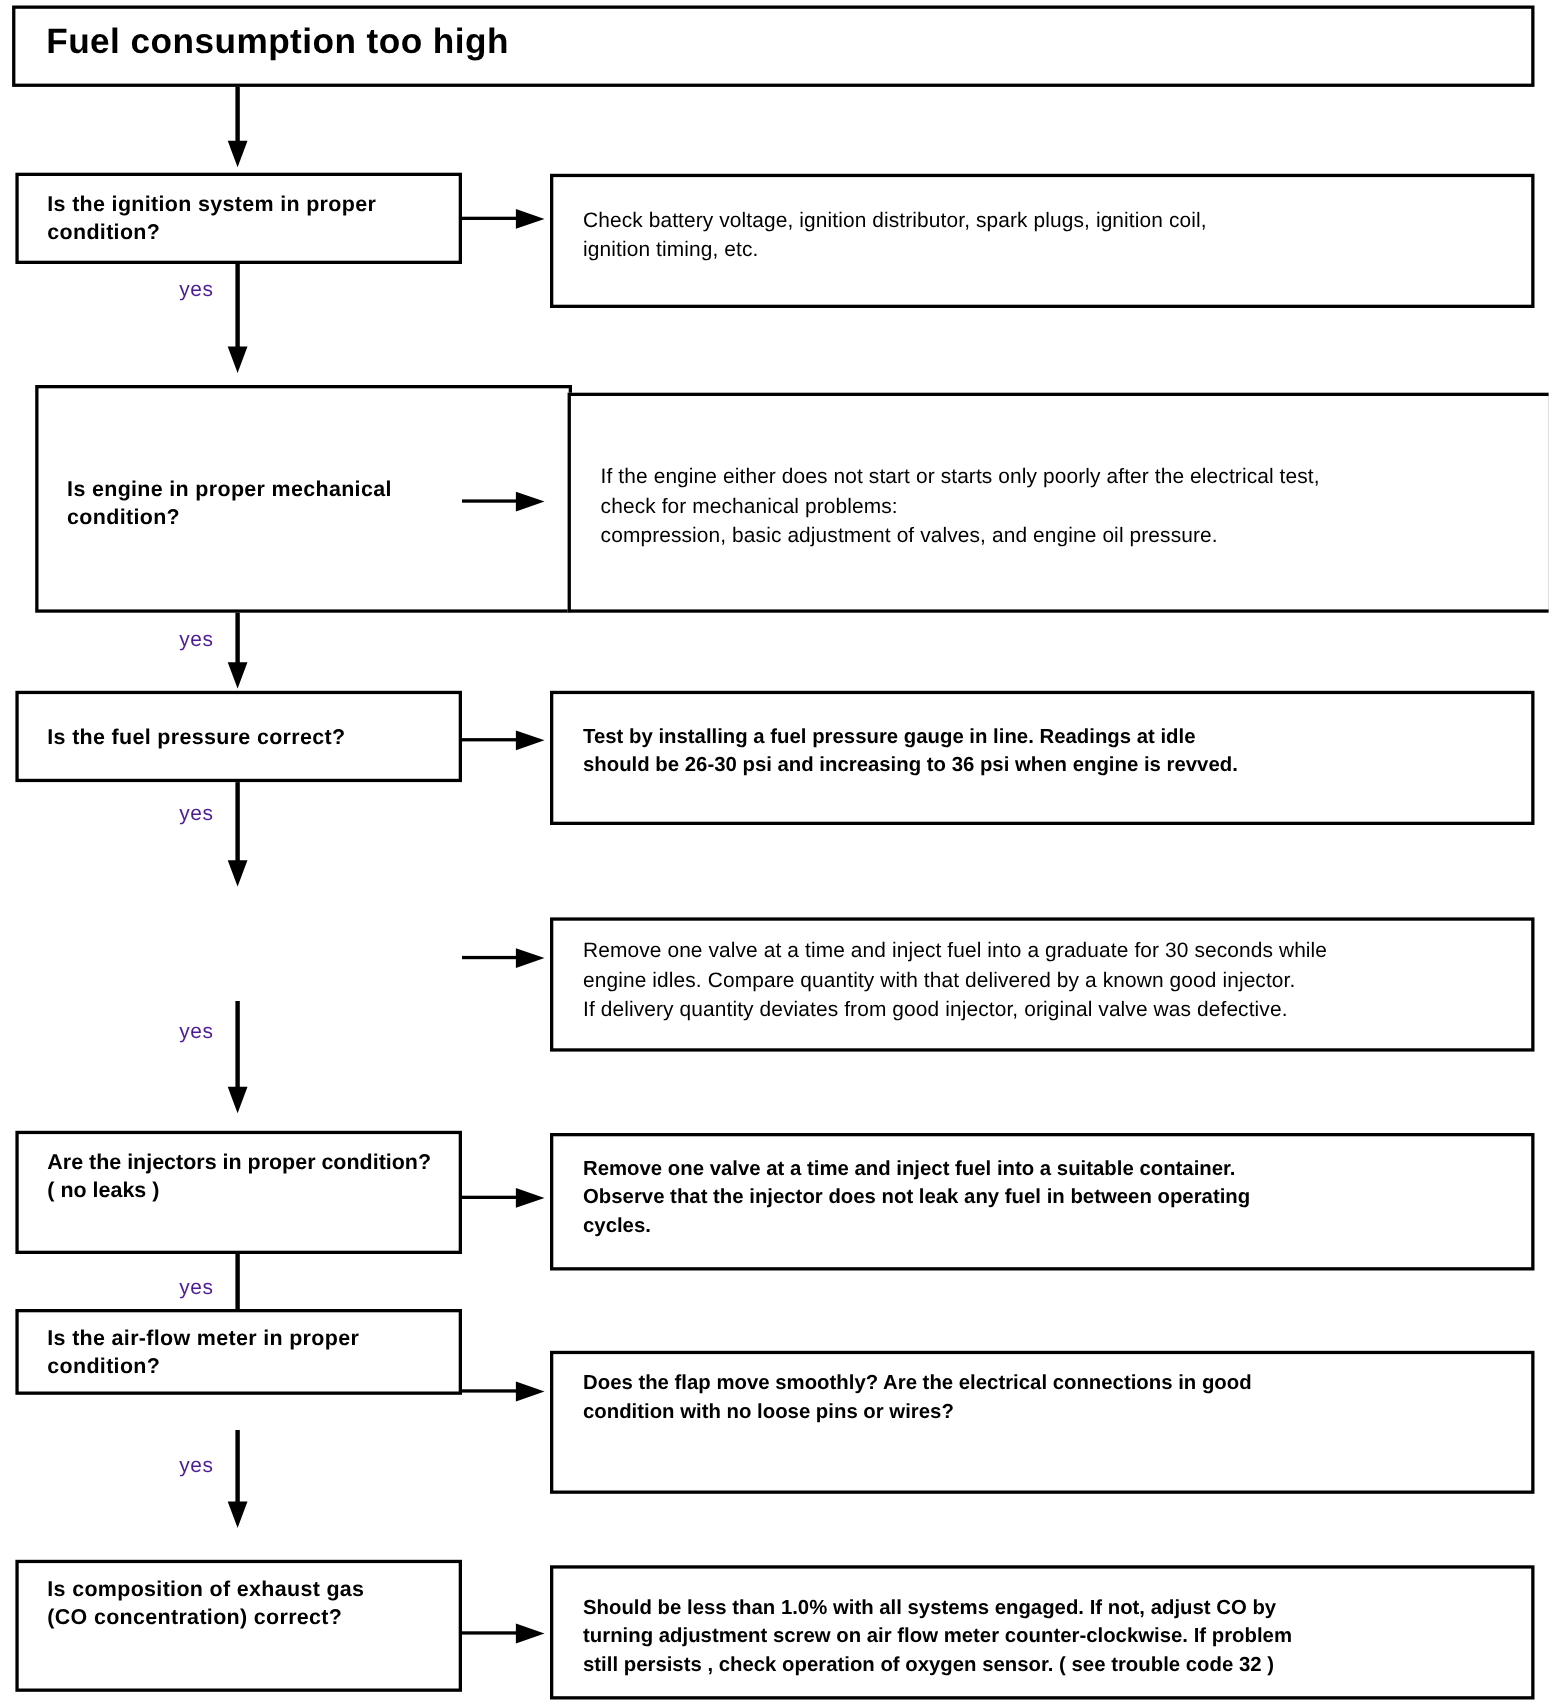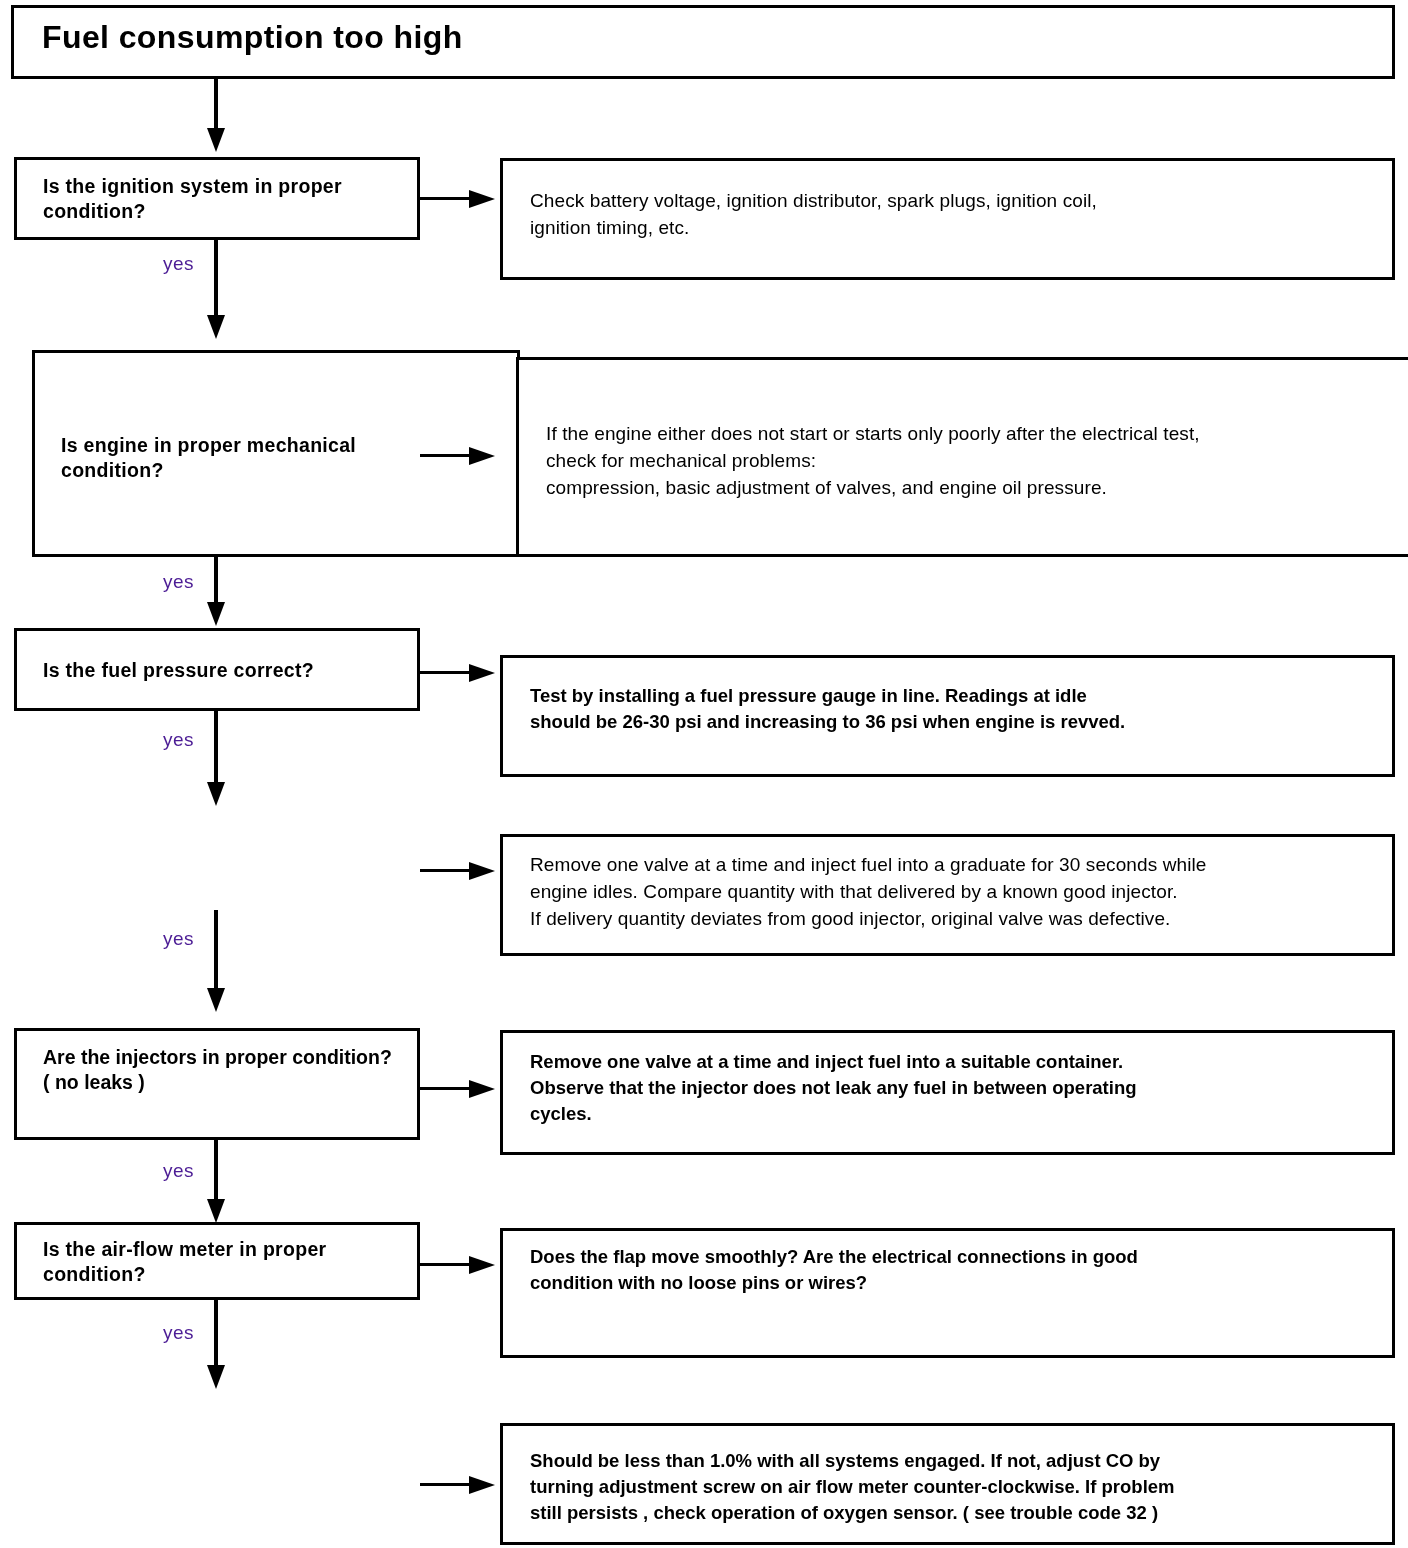--- a/index.html
+++ b/index.html
@@ -149,21 +149,21 @@
   <div class="vhead" style="left:207px; top:602px;"></div>
   <div class="yes" style="left:163px; top:571px;">yes</div>
 
   <div class="box q-box" style="left:14px; top:628px; width:406px; height:83px;">
     <div class="box-inner" style="top:27px;">
       <div class="qtext">Is the fuel pressure correct?</div>
     </div>
   </div>
   <div class="hline" style="left:420px; top:671px; width:53px;"></div>
   <div class="hhead" style="left:469px; top:664px;"></div>
-  <div class="box a-box" style="left:500px; top:628px; width:895px; height:122px;margin-top:27px;">
+  <div class="box a-box" style="left:500px; top:628px; width:895px; height:122px;">
     <div class="box-inner" style="top:25px;">
       <div class="atext bold">Test by installing a fuel pressure gauge in line. Readings at idle
   should be 26-30 psi and increasing to 36 psi when engine is revved.</div>
     </div>
   </div>
   <div class="vline" style="left:214px; top:711px; height:75px;"></div>
   <div class="vhead" style="left:207px; top:782px;"></div>
   <div class="yes" style="left:163px; top:729px;">yes</div>
 
   <div class="hline" style="left:420px; top:869px; width:53px;"></div>
@@ -191,38 +191,44 @@
     <div class="box-inner" style="top:16px;">
       <div class="atext bold">Remove one valve at a time and inject fuel into a suitable container.
 Observe that the injector does not leak any fuel in between operating
 cycles.</div>
     </div>
   </div>
   <div class="vline" style="left:214px; top:1140px; height:64px;"></div>
   <div class="vhead" style="left:207px; top:1199px;"></div>
   <div class="yes" style="left:163px; top:1160px;">yes</div>
 
-  <div class="box q-box" style="left:14px; top:1222px; width:406px; height:78px;">
+  <div class="box q-box" style="left:14px; top:1190px; width:406px; height:78px;">
     <div class="box-inner" style="top:12px;">
       <div class="qtext">Is the air-flow meter in proper
 condition?</div>
     </div>
   </div>
   <div class="hline" style="left:420px; top:1263px; width:53px;"></div>
   <div class="hhead" style="left:469px; top:1256px;"></div>
   <div class="box a-box" style="left:500px; top:1228px; width:895px; height:130px;">
     <div class="box-inner" style="top:13px;">
       <div class="atext bold">Does the flap move smoothly? Are the electrical connections in good
 condition with no loose pins or wires?</div>
     </div>
   </div>
   <div class="vline" style="left:214px; top:1300px; height:70px;"></div>
   <div class="vhead" style="left:207px; top:1365px;"></div>
   <div class="yes" style="left:163px; top:1322px;">yes</div>
 
+  <div class="box q-box" style="left:14px; top:1418px; width:406px; height:120px;">
+    <div class="box-inner" style="top:12px;">
+      <div class="qtext">Is composition of exhaust gas
+(CO concentration) correct?</div>
+    </div>
+  </div>
   <div class="hline" style="left:420px; top:1483px; width:53px;"></div>
   <div class="hhead" style="left:469px; top:1476px;"></div>
   <div class="box a-box" style="left:500px; top:1423px; width:895px; height:122px;">
     <div class="box-inner" style="top:22px;">
       <div class="atext bold">Should be less than 1.0% with all systems engaged. If not, adjust CO by
 turning adjustment screw on air flow meter counter-clockwise. If problem
 still persists , check operation of oxygen sensor. ( see trouble code 32 )</div>
     </div>
   </div>
 

